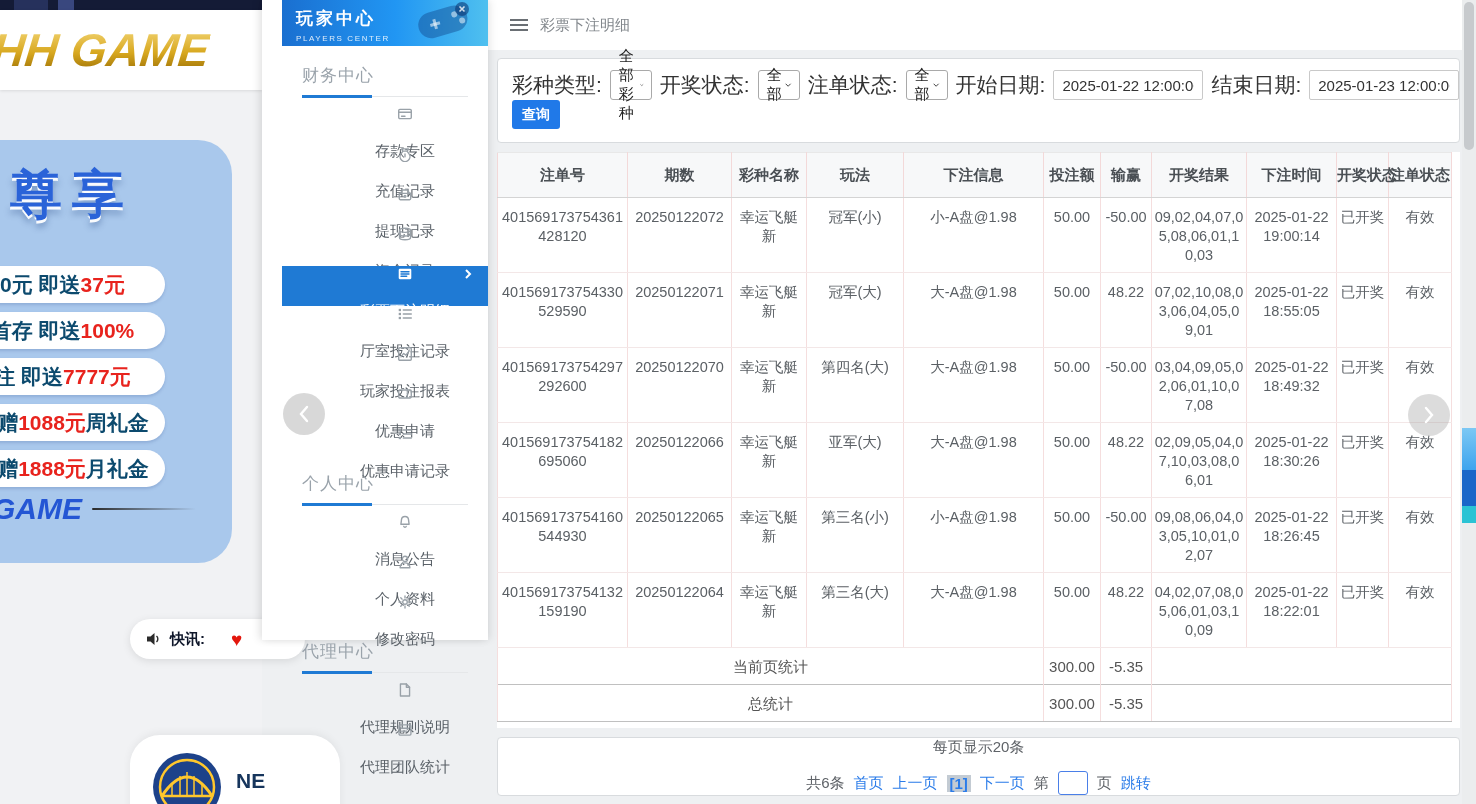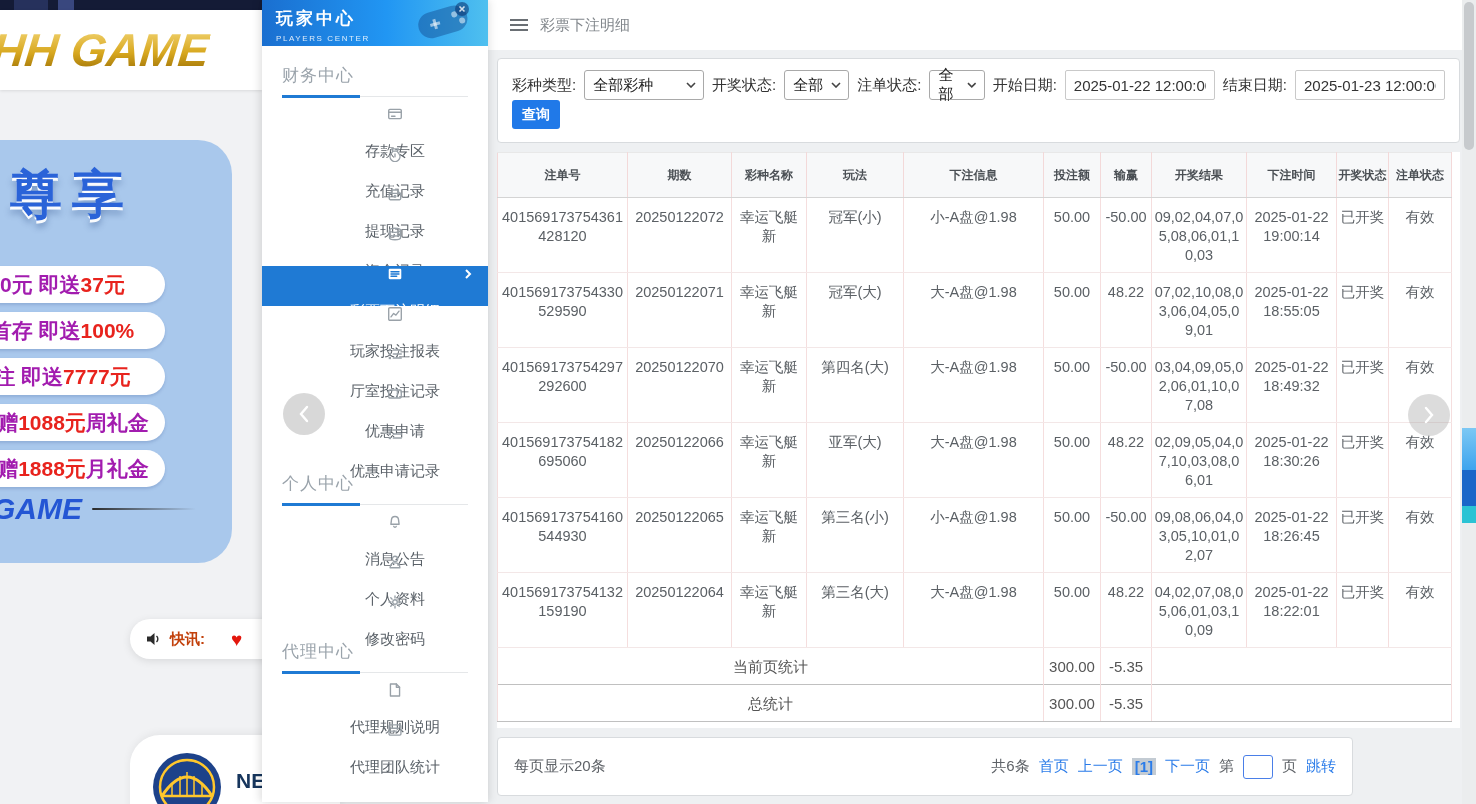--- a/index.html
+++ b/index.html
@@ -15,38 +15,38 @@
   .logo-text { position:absolute; left:-8px; top:13px; font-size:46px; font-weight:bold; font-style:italic; letter-spacing:0px;
     color:#c9971c; background:linear-gradient(180deg,#f7dd85 0%,#d8a81f 55%,#8f6400 100%);
     -webkit-background-clip:text; background-clip:text; -webkit-text-fill-color:transparent; transform:skewX(-6deg); white-space:nowrap; }
 
   .promo-panel { position:absolute; left:-40px; top:140px; width:272px; height:423px; background:#a9c8ec; border-radius:34px; }
   .promo-headline { position:absolute; left:50px; top:20px; font-size:52px; font-weight:900; color:#2a63d8; letter-spacing:10px; white-space:nowrap;
     text-shadow:0 3px 0 rgba(255,255,255,.95), 0 7px 6px rgba(30,60,120,.35); }
   .pills { position:absolute; left:0; top:126px; display:flex; flex-direction:column; gap:9px; }
   .pill { width:205px; height:37px; background:#fff; border-radius:19px; display:flex; align-items:center; justify-content:center;
     font-size:21px; font-weight:bold; white-space:nowrap; box-shadow:0 2px 3px rgba(70,100,160,.25); }
-  .pill .c-blue { color:#a21caf; } .pill .c-red { color:#e8231d; }
+  .pill .c-blue { color:#0c4a6e; } .pill .c-red { color:#e8231d; }
   .promo-footer { position:absolute; left:2px; top:352px; display:flex; align-items:center; gap:10px; }
   .promo-footer .brand { font-size:30px; font-weight:900; font-style:italic; color:#2456d4; white-space:nowrap; }
   .promo-footer .line { width:104px; height:2px; background:linear-gradient(90deg,#2a2a2a,rgba(40,40,40,0)); border-radius:1px; }
 
   .ticker { position:absolute; left:130px; top:619px; width:175px; height:40px; background:#fff; border-radius:20px;
     box-shadow:0 2px 8px rgba(0,0,0,.10); display:flex; align-items:center; padding-left:16px; }
-  .ticker .label { font-size:15px; font-weight:bold; color:#c2410c; margin-left:8px; }
+  .ticker .label { font-size:15px; font-weight:bold; color:#0f172a; margin-left:8px; }
   .ticker .heart { color:#e3170d; font-size:19px; margin-left:26px; line-height:1; }
 
   .nba-card { position:absolute; left:130px; top:735px; width:210px; height:80px; background:#fff; border-radius:30px 30px 0 0;
     box-shadow:0 -2px 8px rgba(0,0,0,.06); }
   .nba-logo { position:absolute; left:22px; top:17px; width:70px; height:70px; }
   .nba-text { position:absolute; left:106px; top:34px; font-size:21px; font-weight:bold; color:#16355c; }
 
   
-  .sidebar { position:absolute; left:262px; top:0; width:226px; height:802px; background:#fff; z-index:10;
-    box-shadow:-3px 0 8px rgba(0,0,0,.10), 3px 0 8px rgba(0,0,0,.07); }
+  .sidebar { position:absolute; left:262px; top:0; width:226px; height:640px; background:#fff; z-index:10;
+    box-shadow:-3px 0 8px rgba(0,0,0,.10), 3px 0 8px rgba(0,0,0,.07);padding-left:20px; }
   .sb-header { height:46px; background:linear-gradient(90deg,#1a6fd0 0%,#2196f3 55%,#4fc0ef 100%); padding:7px 0 0 14px; position:relative; overflow:hidden; }
   .sb-title { color:#fff; font-size:17px; font-weight:bold; letter-spacing:3px; }
   .sb-sub { color:rgba(255,255,255,.85); font-size:8px; letter-spacing:1.6px; margin-top:4px; }
   .sb-pad { position:absolute; right:4px; top:0px; }
   .sb-body { padding-top:12px; }
   .sb-section { padding:0 20px; margin-top:6px; }
   .sb-sec-title { font-size:17px; color:#9aa3ab; letter-spacing:1px; }
   .sb-sec-line { position:relative; height:3px; margin-top:8px; }
   .sb-sec-line::before { content:""; position:absolute; left:0; right:0; top:1px; height:1px; background:#e5e7e9; }
   .sb-sec-line::after { content:""; position:absolute; left:0; top:0; width:42%; height:3px; background:#1f7ad4; }
@@ -63,41 +63,41 @@
     display:flex; align-items:center; justify-content:center; z-index:20; cursor:pointer; }
   .nav-left { left:283px; top:393px; }
   .nav-right { left:1408px; top:394px; background:rgba(145,145,145,.32); }
 
   
   .main-topbar { position:absolute; left:488px; top:0; width:974px; height:50px; background:#fff; display:flex; align-items:center; padding-left:22px; gap:12px; }
   .main-title { font-size:15px; color:#82878c; }
 
   .filter-card { position:absolute; left:497px; top:58px; width:963px; height:85px; background:#fff; border:1px solid #d8dbde; border-radius:4px; padding:11px 14px; }
   .filter-row { display:flex; align-items:center; gap:8px; }
-  .f-label { font-size:15px; color:#333; white-space:nowrap; }
+  .f-label { font-size:21px; color:#333; white-space:nowrap; }
   .select { height:30px; border:1px solid #a9a9a9; border-radius:3px; background:#fff; display:flex; align-items:center; justify-content:space-between;
     padding:0 7px 0 8px; font-size:15px; color:#222; cursor:pointer; }
   .sel-type { width:122px; } .sel-draw { width:66px; } .sel-order { width:56px; }
   .dateinput { height:30px; border:1px solid #c9c9c9; border-radius:2px; padding:0 8px; font-size:15px; color:#333; width:150px; font-family:inherit; background:#fff; }
   .query-btn { width:48px; height:29px; background:#2079e8; color:#fff; font-size:14px; font-weight:bold; border:none; border-radius:3px; cursor:pointer; }
 
   .table-card { position:absolute; left:497px; top:152px; width:963px; height:576px; background:#fff; }
   table { border-collapse:collapse; table-layout:fixed; width:954px; }
-  th { height:45px; background:#f7f8f9; font-size:12px; font-weight:bold; color:#4a4f54; border-right:1px solid #f3d9d9;
+  th { height:45px; background:#f7f8f9; font-size:15px; font-weight:bold; color:#4a4f54; border-right:1px solid #f3d9d9;
     border-bottom:1px solid #d4d4d4; border-top:1px solid #e8e8e8; padding:0; white-space:nowrap; overflow:visible; text-align:center; }
   th:first-child { border-left:1px solid #f3d9d9; }
   td { font-size:14.5px; color:#5b6065; text-align:center; vertical-align:top; padding:10px 1px 0; border-right:1px solid #f5dede;
     border-bottom:1px solid #f3e7e7; line-height:19px; height:75px; }
   td:first-child { border-left:1px solid #f5dede; }
   td.brk { word-break:break-all; }
   tr.summary td { height:37px; vertical-align:middle; padding:0; border-bottom:none; border-top:1px solid #c0c0c0; font-size:15px; color:#555; }
   tr.summary:last-child td { border-bottom:1px solid #c0c0c0; }
 
-  .pager-card { position:absolute; left:497px; top:737px; width:856px; height:59px; background:#fff; border:1px solid #d8dbde; border-radius:4px;
-    display:flex; align-items:center; justify-content:space-between; padding:0 16px; }
+  .pager-card { position:absolute; left:497px; top:737px; width:963px; height:59px; background:#fff; border:1px solid #d8dbde; border-radius:4px;
+    display:flex; align-items:center; justify-content:space-between; padding:0 16px;flex-direction:column; }
   .pager-left { font-size:15px; color:#5f6368; }
   .pager-right { display:flex; align-items:center; gap:9px; font-size:15px; color:#5f6368; }
   .plink { color:#2b7ce9; cursor:pointer; }
   .pcur { background:#c3cbd3; color:#2b7ce9; padding:0 3px; font-weight:bold; }
   .jump-input { width:30px; height:24px; border:1px solid #4a7fe8; border-radius:3px; font-family:inherit; }
 
   .scroll-strip { position:absolute; left:1462px; top:0; width:14px; height:804px; background:#ebedee; }
   .scroll-thumb { position:absolute; left:2px; top:2px; width:10px; height:148px; background:#c7cacd; border-radius:5px; }
   .edge-b1 { position:absolute; left:0; top:428px; width:14px; height:42px; background:linear-gradient(180deg,#7cc8f4,#3da4ee); }
   .edge-b2 { position:absolute; left:0; top:470px; width:14px; height:36px; background:#1a66c8; }
@@ -239,38 +239,38 @@
               </svg>
             </span>
             <span>彩票下注明细</span>
             <span class="chev"><svg width="8" height="12" viewBox="0 0 8 12">
                 <polyline points="2,2 6,6 2,10" fill="none" stroke="#fff" stroke-width="2"></polyline>
               </svg></span>
           </div>
           <div class="sb-item">
             <span class="ic">
               <svg viewBox="0 0 14 14" fill="none" stroke="currentColor" stroke-width="1.2" stroke-linecap="round" stroke-linejoin="round">
-                <rect x="1.5" y="1.5" width="11" height="11" rx="1"></rect>
-                <polyline points="3.5,9.5 5.8,6.5 7.8,8 10.5,4.5"></polyline>
-              </svg>
-            </span>
-            <span>玩家投注报表</span>
-          </div>
-          <div class="sb-item">
-            <span class="ic">
-              <svg viewBox="0 0 14 14" fill="none" stroke="currentColor" stroke-width="1.2" stroke-linecap="round" stroke-linejoin="round">
                 <rect x="1.5" y="2.5" width="2" height="2" fill="currentColor" stroke="none"></rect>
                 <line x1="5.5" y1="3.5" x2="12.5" y2="3.5"></line>
                 <rect x="1.5" y="6" width="2" height="2" fill="currentColor" stroke="none"></rect>
                 <line x1="5.5" y1="7" x2="12.5" y2="7"></line>
                 <rect x="1.5" y="9.5" width="2" height="2" fill="currentColor" stroke="none"></rect>
                 <line x1="5.5" y1="10.5" x2="12.5" y2="10.5"></line>
               </svg>
             </span>
             <span>厅室投注记录</span>
+          </div>
+          <div class="sb-item">
+            <span class="ic">
+              <svg viewBox="0 0 14 14" fill="none" stroke="currentColor" stroke-width="1.2" stroke-linecap="round" stroke-linejoin="round">
+                <rect x="1.5" y="1.5" width="11" height="11" rx="1"></rect>
+                <polyline points="3.5,9.5 5.8,6.5 7.8,8 10.5,4.5"></polyline>
+              </svg>
+            </span>
+            <span>玩家投注报表</span>
           </div>
           <div class="sb-item">
             <span class="ic">
               <svg viewBox="0 0 14 14" fill="none" stroke="currentColor" stroke-width="1.2" stroke-linecap="round" stroke-linejoin="round">
                 <rect x="1.5" y="3.5" width="11" height="7" rx="1"></rect>
                 <line x1="9" y1="3.5" x2="9" y2="10.5" stroke-dasharray="1.4 1"></line>
               </svg>
             </span>
             <span>优惠申请</span>
           </div>

